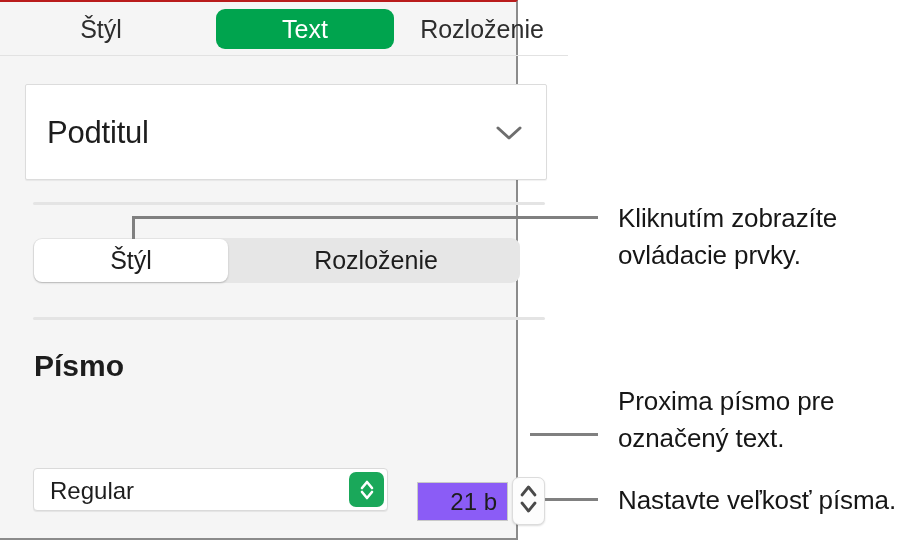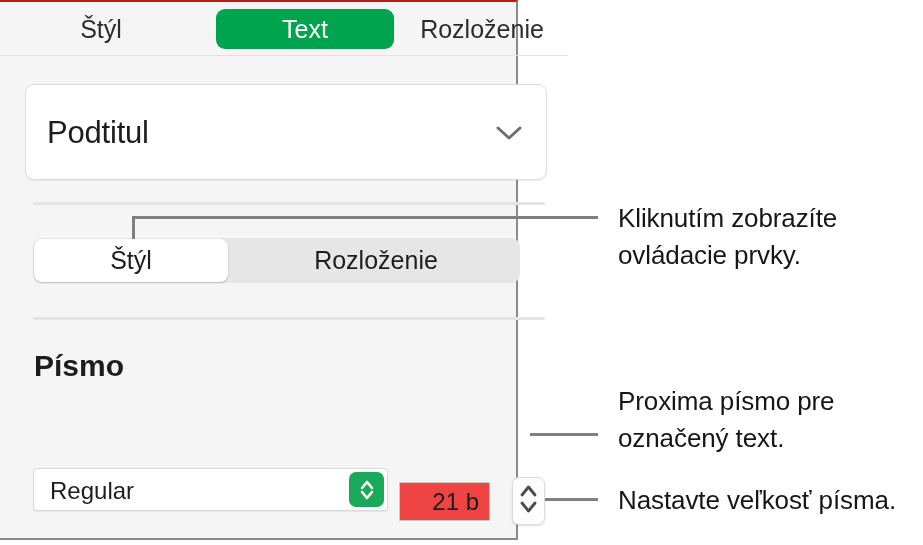--- a/index.html
+++ b/index.html
@@ -62,21 +62,21 @@
 
   
   #paragraph-style-popup {
     position: absolute;
     left: 25px;
     top: 82px;
     width: 522px;
     height: 96px;
     background: #ffffff;
     border: 1px solid #dcdcdc;
-    border-radius: 9px;
+    border-radius: 2px;
     box-shadow: 0 1px 1px rgba(0,0,0,0.06);
     box-sizing: border-box;
   }
   #paragraph-style-label {
     position: absolute;
     left: 21px;
     top: 30px;
     font-size: 31px;
     color: #1d1d1d;
     letter-spacing: -0.2px;
@@ -192,25 +192,25 @@
     background: #1aa85a;
     border-radius: 7px;
     display: flex;
     align-items: center;
     justify-content: center;
   }
 
   
   #font-size-field {
     position: absolute;
-    left: 399px;
+    left: 417px;
     top: 480px;
     width: 91px;
     height: 39px;
-    background: #ef4444;
+    background: #8b5cf6;
     border: 1px solid #c9c9c9;
     box-sizing: border-box;
   }
   #font-size-value {
     position: absolute;
     right: 10px;
     top: 5px;
     font-size: 24px;
     color: #1d1d1d;
   }

